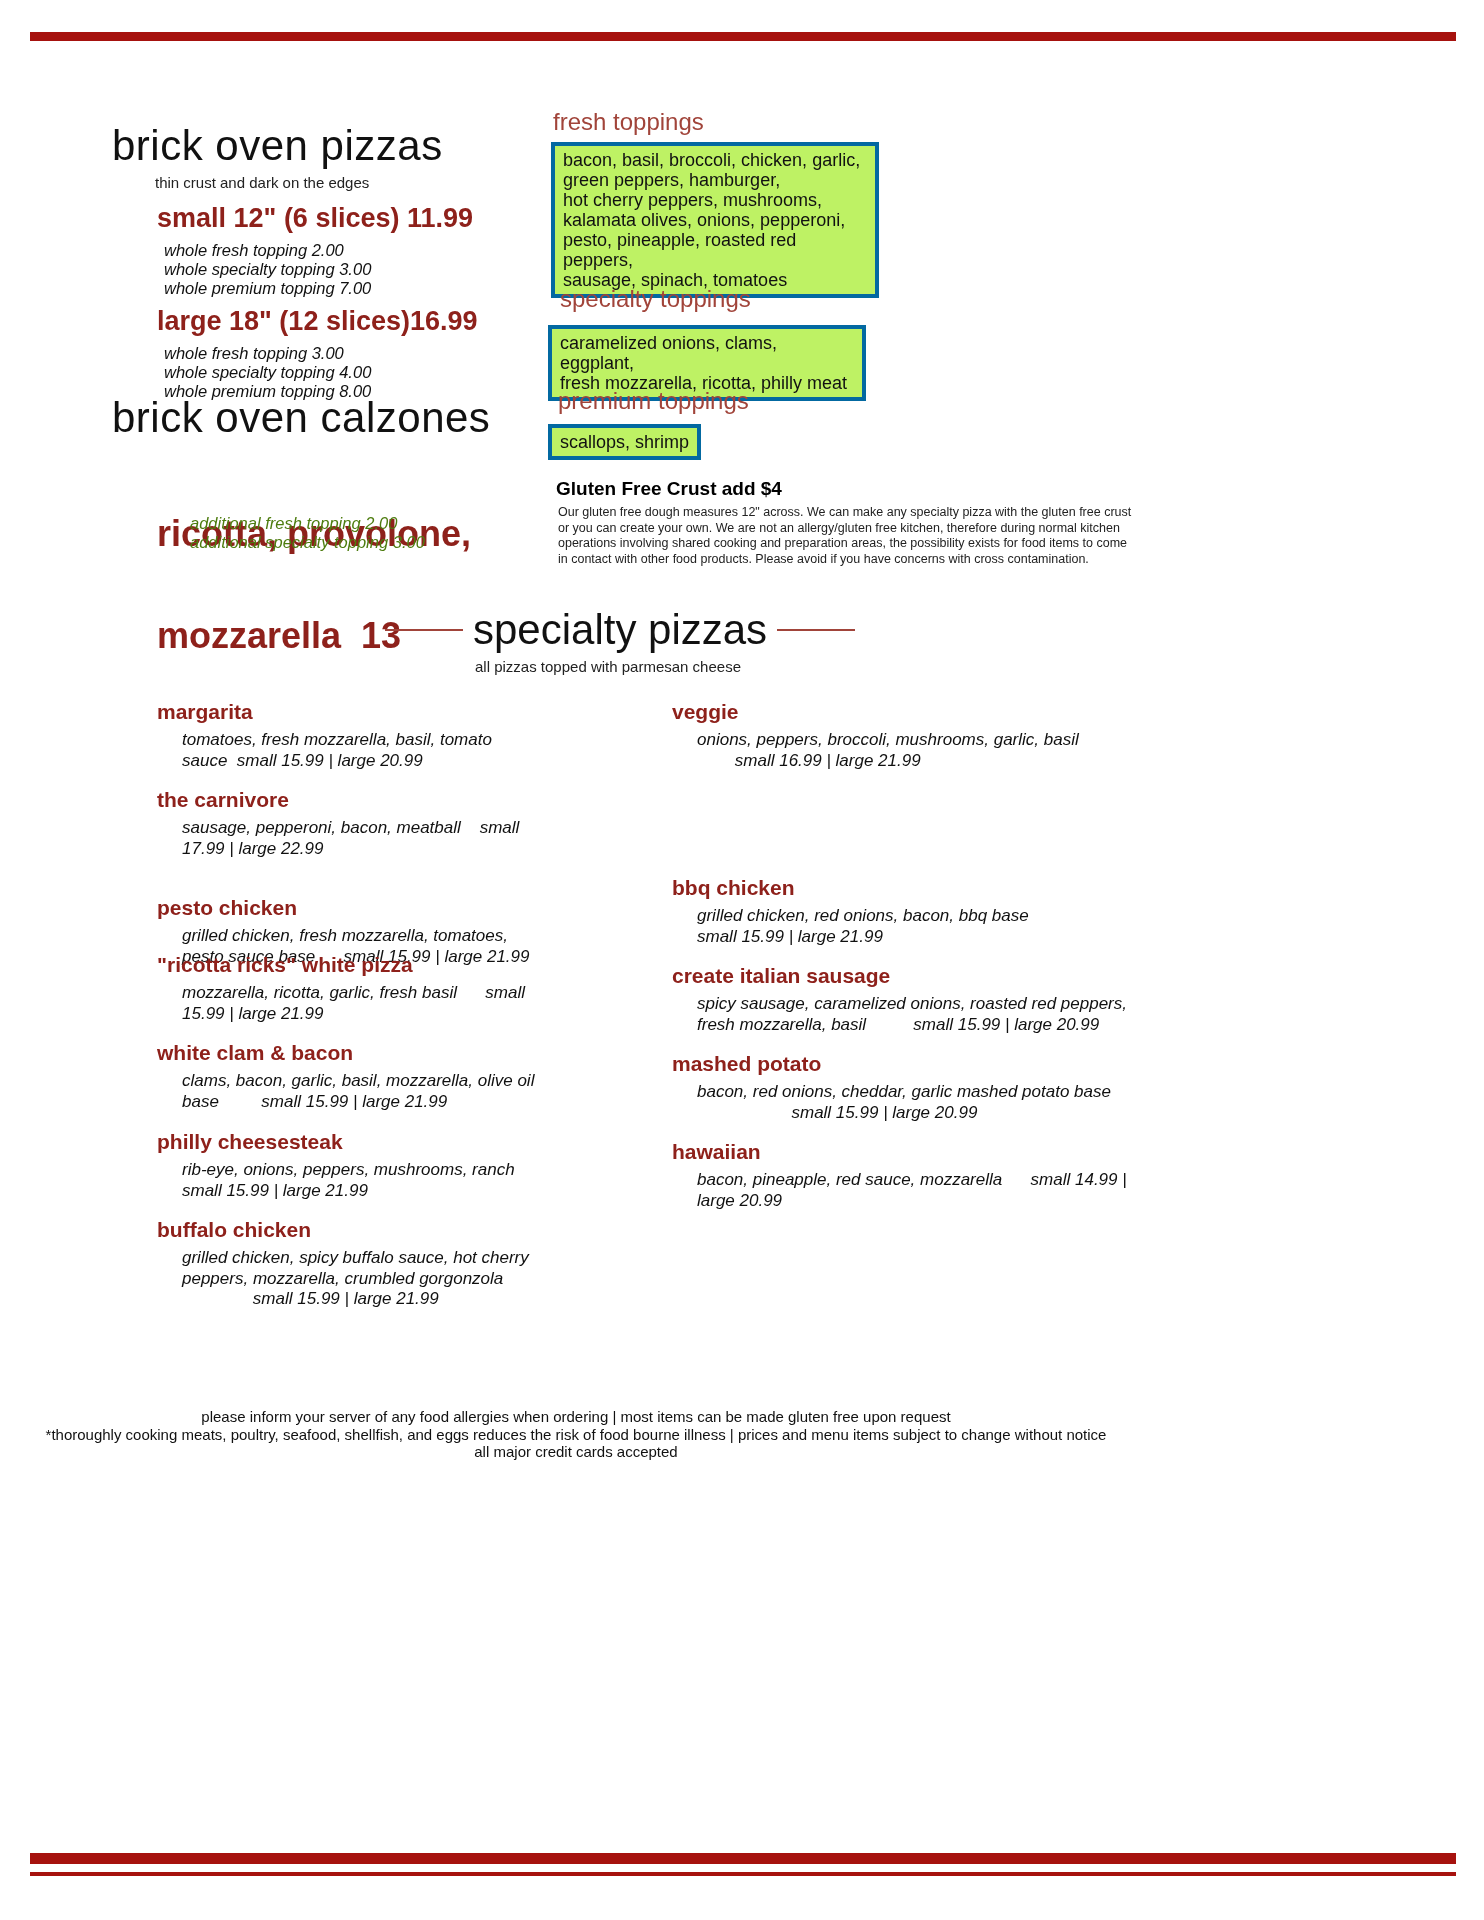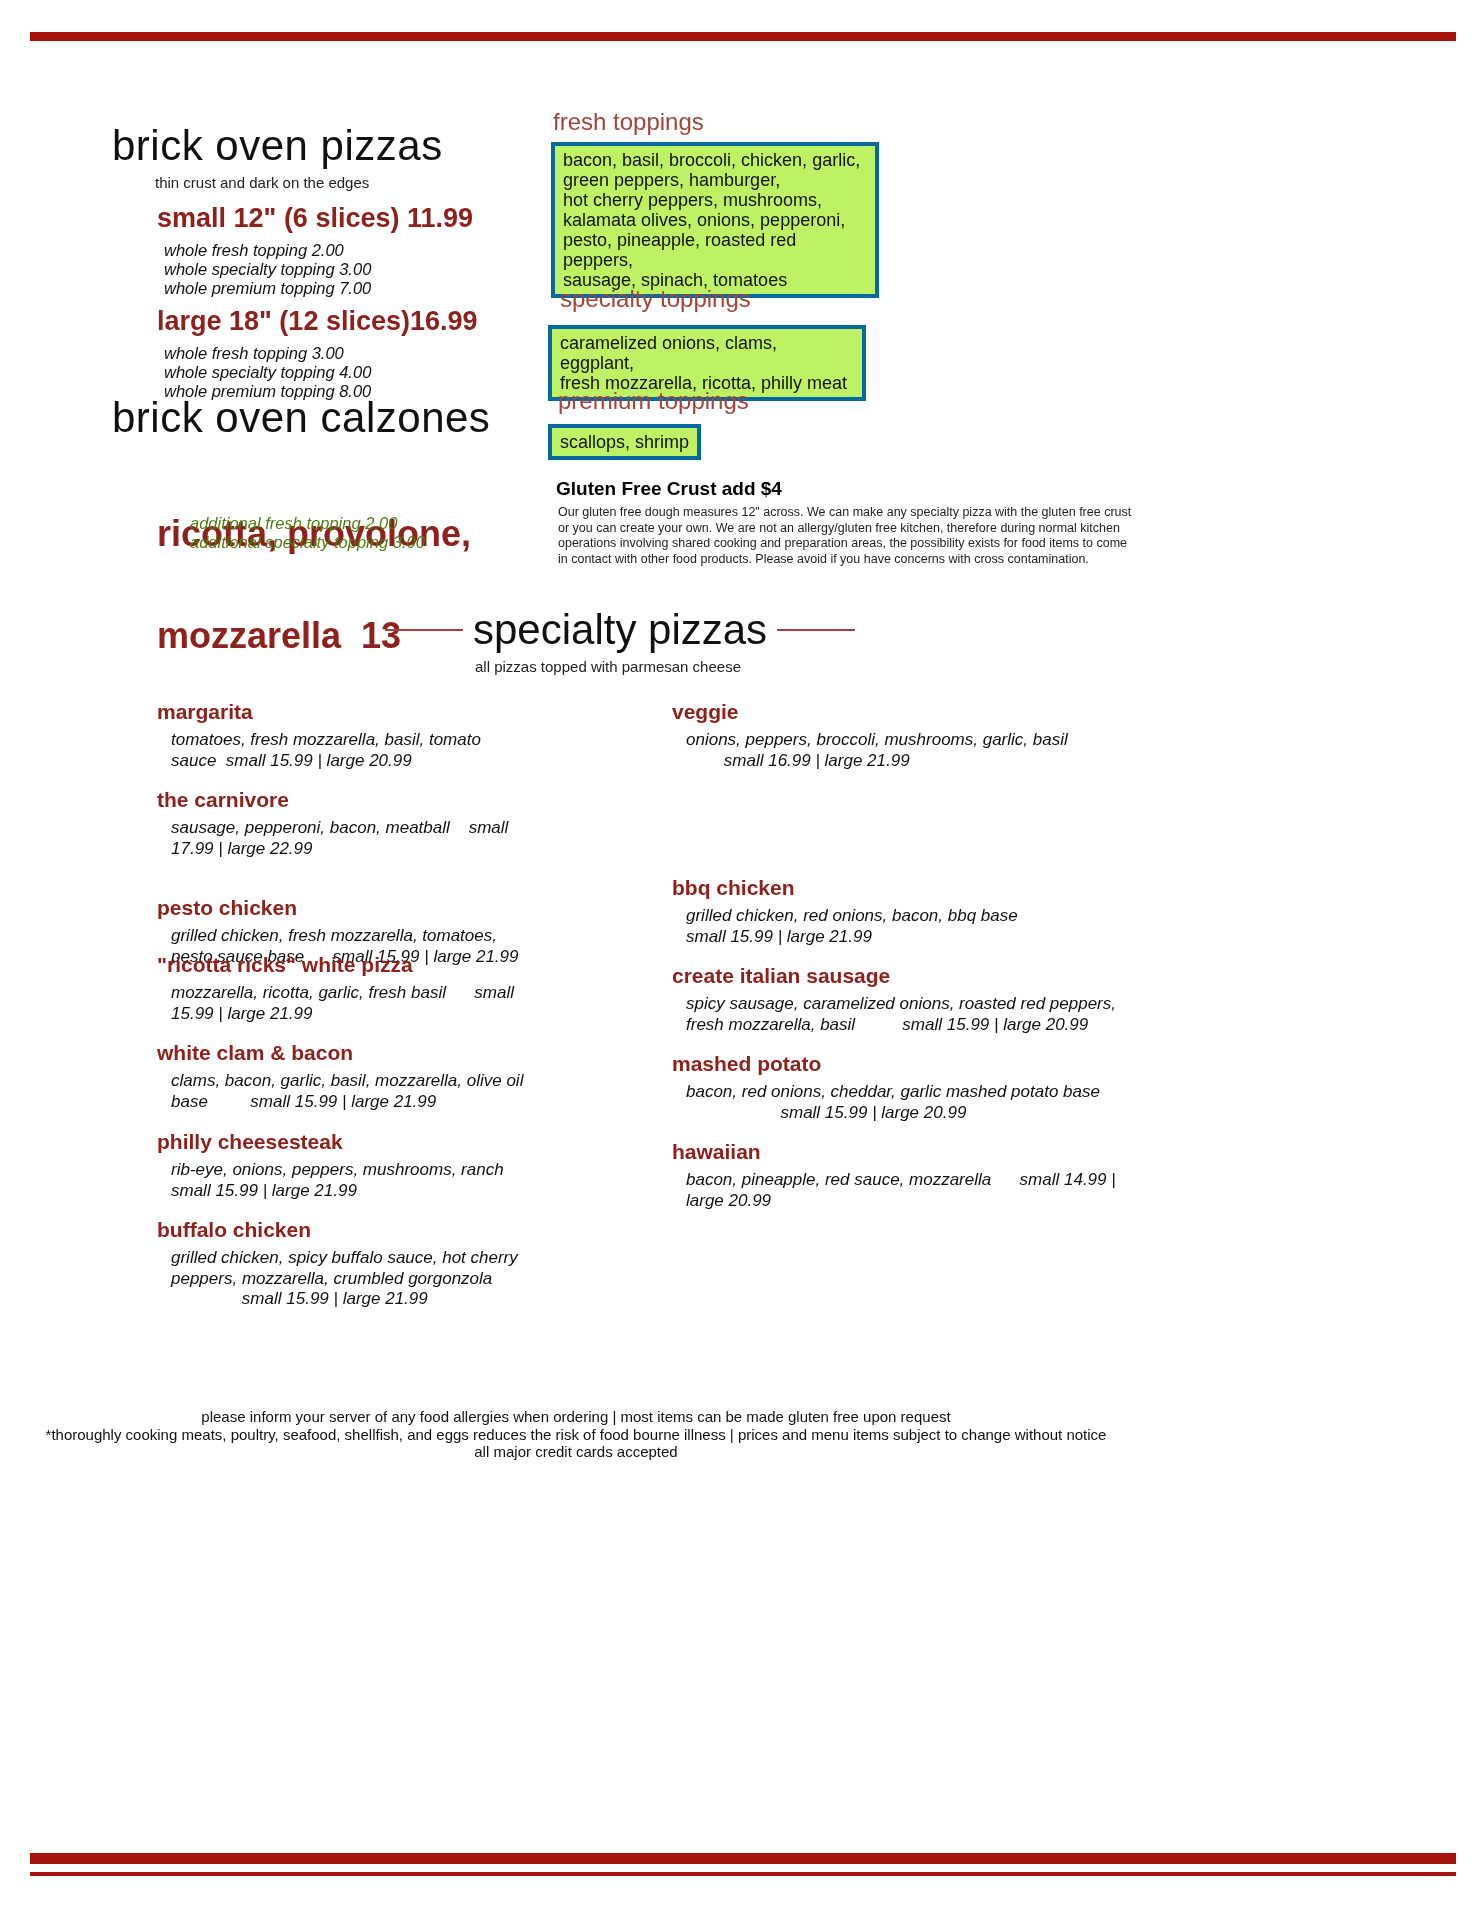--- a/index.html
+++ b/index.html
@@ -52,21 +52,21 @@
   #gf-head{position:absolute;left:556px;top:478px;font-size:19px;font-weight:bold;color:#000;}
   #gf-body{position:absolute;left:558px;top:505px;width:580px;font-size:12.5px;line-height:15.5px;color:#222;}
 
   #sp-title-row{position:absolute;left:385px;top:606px;display:flex;align-items:center;gap:10px;}
   #sp-title-row .line{width:78px;height:2px;background:var(--topping-heading);}
   #sp-title{font-size:42px;color:#111;}
   #sp-subtitle{position:absolute;left:363px;top:658px;width:490px;text-align:center;font-size:15px;color:#222;}
 
   .sp-item{position:absolute;}
   .sp-name{font-size:21px;font-weight:bold;color:var(--accent);}
-  .sp-desc{margin:6px 0 0 14px;font-style:italic;font-size:17px;line-height:20.5px;color:#111;white-space:pre-wrap;}
+  .sp-desc{margin:6px 0 0 25px;font-style:italic;font-size:17px;line-height:20.5px;color:#111;white-space:pre-wrap;}
 
   .col-left{left:157px;}
   .col-right{left:672px;}
   #sp-l0{top:700px;} #sp-l1{top:788px;} #sp-l2{top:896px;} #sp-l3{top:953px;}
   #sp-l4{top:1041px;} #sp-l5{top:1130px;} #sp-l6{top:1218px;}
   #sp-r0{top:700px;} #sp-r1{top:788px;} #sp-r2{top:876px;} #sp-r3{top:964px;}
   #sp-r4{top:1052px;} #sp-r5{top:1140px;}
 
   #footer{position:absolute;left:0;top:1408px;width:1152px;text-align:center;font-size:15px;line-height:17.5px;color:#111;}
 </style>

